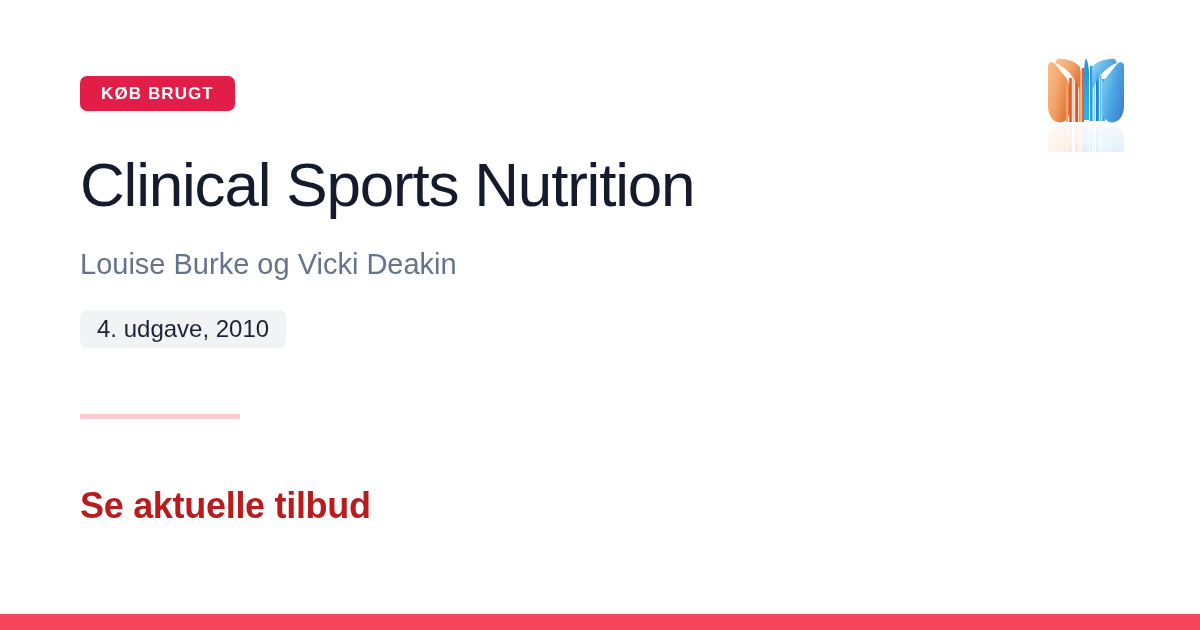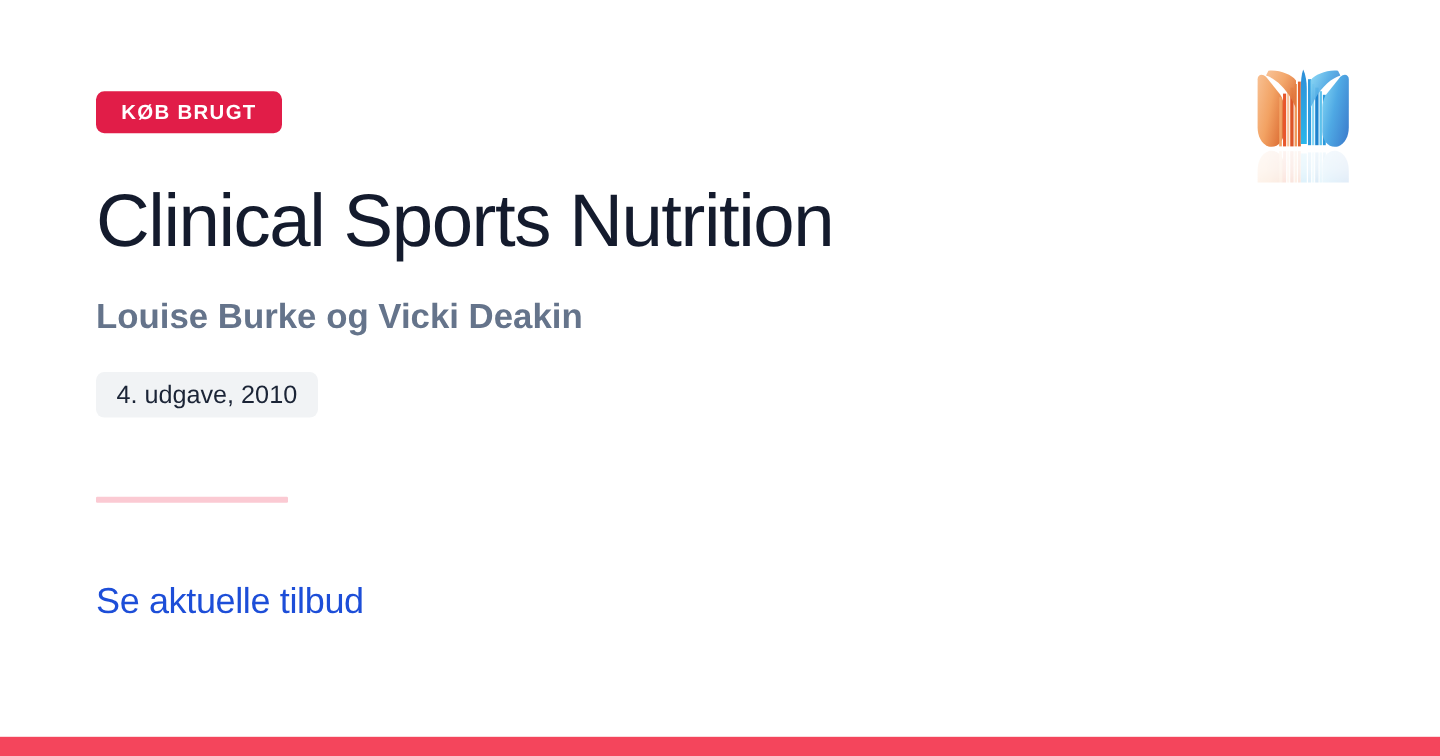--- a/index.html
+++ b/index.html
@@ -59,39 +59,39 @@
     white-space: nowrap;
   }
 
   
   .authors {
     position: absolute;
     left: 80px;
     top: 246px;
     margin: 0;
     font-size: 29px;
-    font-weight: bold;
+    font-weight: normal;
     color: #65748B;
     line-height: 1.3;
     white-space: nowrap;
   }
 
   
   .edition-chip {
     position: absolute;
     left: 80px;
     top: 310px;
     height: 38px;
     display: flex;
     align-items: center;
     padding: 0 17px;
     border-radius: 7px;
     background: #F1F3F5;
     color: #1B2436;
-    font-size: 21px;
+    font-size: 24px;
     line-height: 1;
     box-sizing: border-box;
     white-space: nowrap;
   }
 
   
   .divider {
     position: absolute;
     left: 80px;
     top: 414px;
@@ -100,23 +100,23 @@
     background: #FBCAD3;
     border-radius: 1px;
   }
 
   
   .cta {
     position: absolute;
     left: 80px;
     top: 484px;
     margin: 0;
-    font-size: 30px;
-    font-weight: normal;
-    color: #1d4ed8;
+    font-size: 36px;
+    font-weight: bold;
+    color: #b91c1c;
     line-height: 1.2;
     letter-spacing: -0.3px;
     white-space: nowrap;
   }
 
   
   .bottom-bar {
     position: absolute;
     left: 0;
     bottom: 0;

